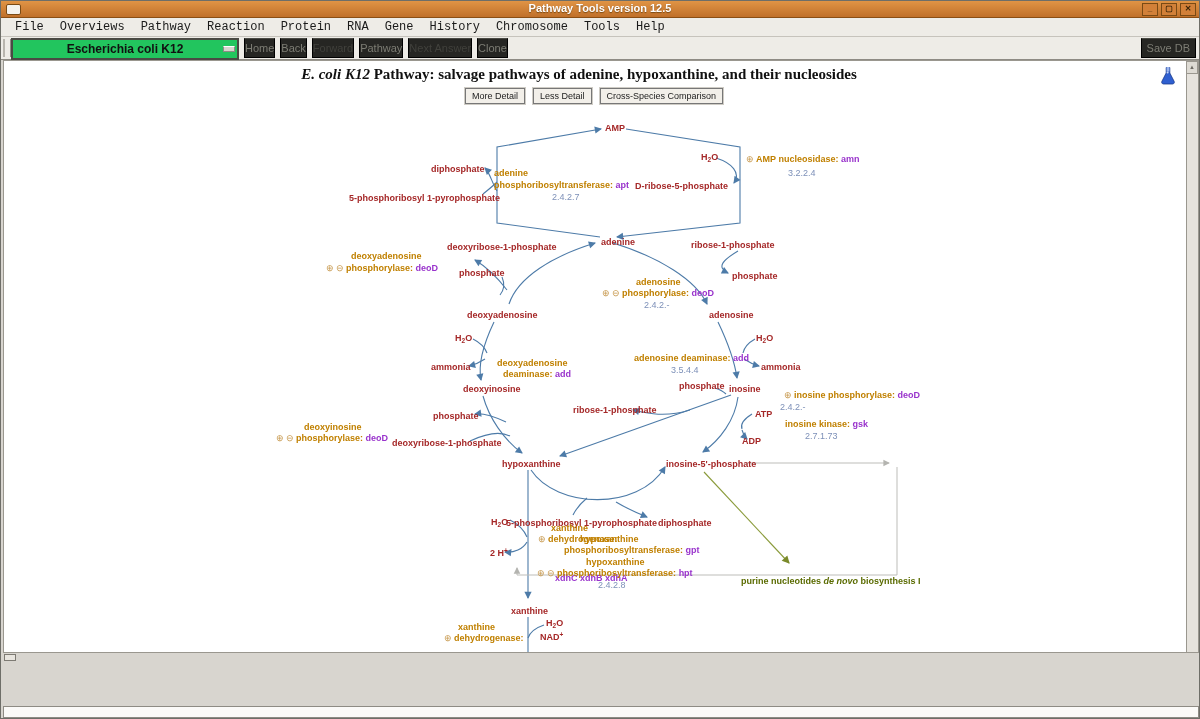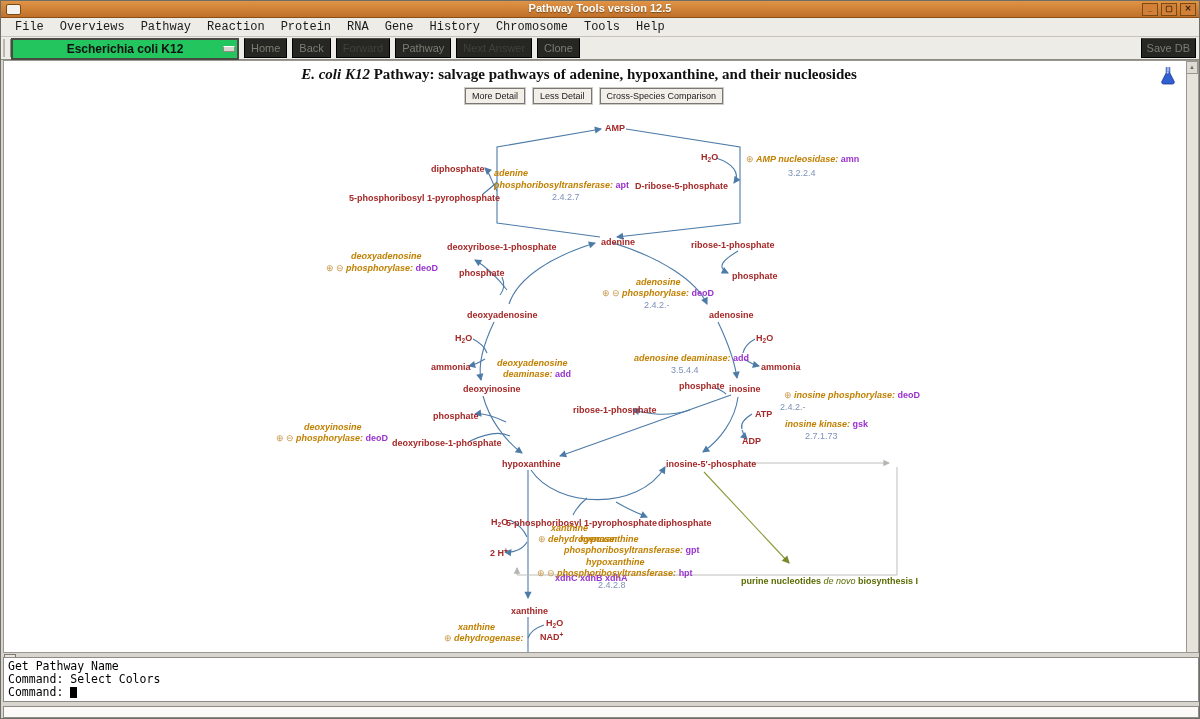--- a/index.html
+++ b/index.html
@@ -20,21 +20,21 @@
     font-size:12px;color:#1a1a1a;display:flex;align-items:center;padding-left:6px;box-sizing:border-box;}
   .mitem{padding:0 8px;cursor:default;}
   
   #toolbar{position:absolute;left:0;top:36px;right:0;height:22px;background:#eeece7;border-bottom:1px solid #8e8b84;}
   #grip{position:absolute;left:2px;top:2px;width:5px;height:18px;border-left:2px solid #b8b5ae;border-right:2px solid #8e8b84;}
   #organism{position:absolute;left:10px;top:1px;width:224px;height:18px;background:#22c55e;
     border:2px solid #4a4a44;text-align:center;font-weight:bold;font-size:12px;line-height:18px;color:#111;}
   #orgarrow{position:absolute;left:222px;top:9px;width:10px;height:4px;background:#d8d5cf;
     border:1px solid #8e8b84;border-top-color:#fff;}
   #navbtns{position:absolute;left:243px;top:1px;display:flex;gap:5px;}
-  .navbtn{height:18px;line-height:18px;padding:0 6px;background:#262623;border:1px solid #000;
+  .navbtn{height:18px;line-height:18px;padding:0 0;background:#262623;border:1px solid #000;
     border-top-color:#4a4a44;font-size:11px;color:#7d7d74;}
   .navbtn.dis{color:#41413c;}
   #savedb{position:absolute;right:3px;top:1px;height:18px;line-height:18px;padding:0 5px;
     background:#262623;border:1px solid #000;border-top-color:#4a4a44;font-size:11px;color:#7d7d74;}
   
   #canvas{position:absolute;left:2px;top:59px;width:1196px;height:593px;background:#fff;
     border:1px solid #9a978f;box-sizing:border-box;overflow:hidden;}
   #ptitle{position:absolute;left:0;top:5px;width:1150px;text-align:center;
     font-family:"Liberation Serif",serif;font-size:15px;font-weight:bold;color:#111;}
   #ptitle .it{font-style:italic;}
@@ -43,26 +43,26 @@
     border:1px solid #777;box-shadow:0 0 0 1px #cfccc5;}
   #flask{position:absolute;right:22px;top:5px;width:16px;height:19px;}
   #vscroll{position:absolute;right:0;top:0;bottom:0;width:11px;background:#e6e3dd;border-left:1px solid #9a978f;}
   #vscrollup{position:absolute;right:0;top:0;width:10px;height:11px;background:#dedbd4;border:1px solid #9a978f;
     font-size:6px;color:#6e6b64;text-align:center;line-height:11px;}
   #diagram{position:absolute;left:0;top:0;width:1196px;height:593px;}
   #arrows{position:absolute;left:0;top:0;}
   .dlabel{position:absolute;white-space:nowrap;font-size:9px;font-weight:bold;line-height:10px;
     font-family:"Liberation Sans",sans-serif;}
   .cpd{color:#a52828;font-weight:bold;}
-  .enz{color:#c08000;font-weight:bold;font-style:italic;}
+  .enz{color:#c08000;font-weight:bold;}
   .gene{color:#9933cc;font-weight:bold;}
   .ec{color:#7d90b8;font-weight:normal;}
   .reg{color:#c89a50;font-weight:normal;font-size:9px;}
   .pwy{color:#5a6b00;font-weight:bold;}
-  .pwyi{color:#5a6b00;font-weight:normal;font-style:italic;}
+  .pwyi{color:#5a6b00;font-weight:bold;font-style:italic;}
   .sub{font-size:6.5px;vertical-align:-2px;}
   .sup{font-size:6.5px;vertical-align:3px;}
   
   #sash{position:absolute;left:3px;top:653px;width:10px;height:5px;background:#e8e5df;border:1px solid #7d7a73;}
   #console{position:absolute;left:2px;top:656px;width:1196px;height:45px;background:#fff;
     border:1px solid #8e8b84;box-sizing:border-box;font-family:"DejaVu Sans Mono",monospace;
     font-size:11.5px;color:#000;padding:2px 4px;line-height:13px;}
   .cursor{display:inline-block;width:7px;height:11px;background:#000;vertical-align:-2px;}
   #statusbar{position:absolute;left:2px;top:705px;width:1196px;height:12px;background:#fbfaf8;
     border:1px solid #8e8b84;box-sizing:border-box;}
@@ -246,21 +246,16 @@
       <rect x="6.6" y="1" width="2.8" height="4.5" fill="#9ab4ee"></rect>
       <circle cx="7.6" cy="6.5" r="1" fill="#c8d8f8"></circle>
     </svg>
 
     <div id="vscroll"></div>
     <div id="vscrollup">▲</div>
   </div>
 
   <div id="sash"></div>
 
-  <div id="console">
-      <div>Get Pathway Name</div>
-      <div>Command: Select Colors</div>
-      <div><span>Command: </span><span class="cursor"></span></div>
-    </div>
 
   <div id="statusbar"></div>
 
 </div>
 
 </body></html>

